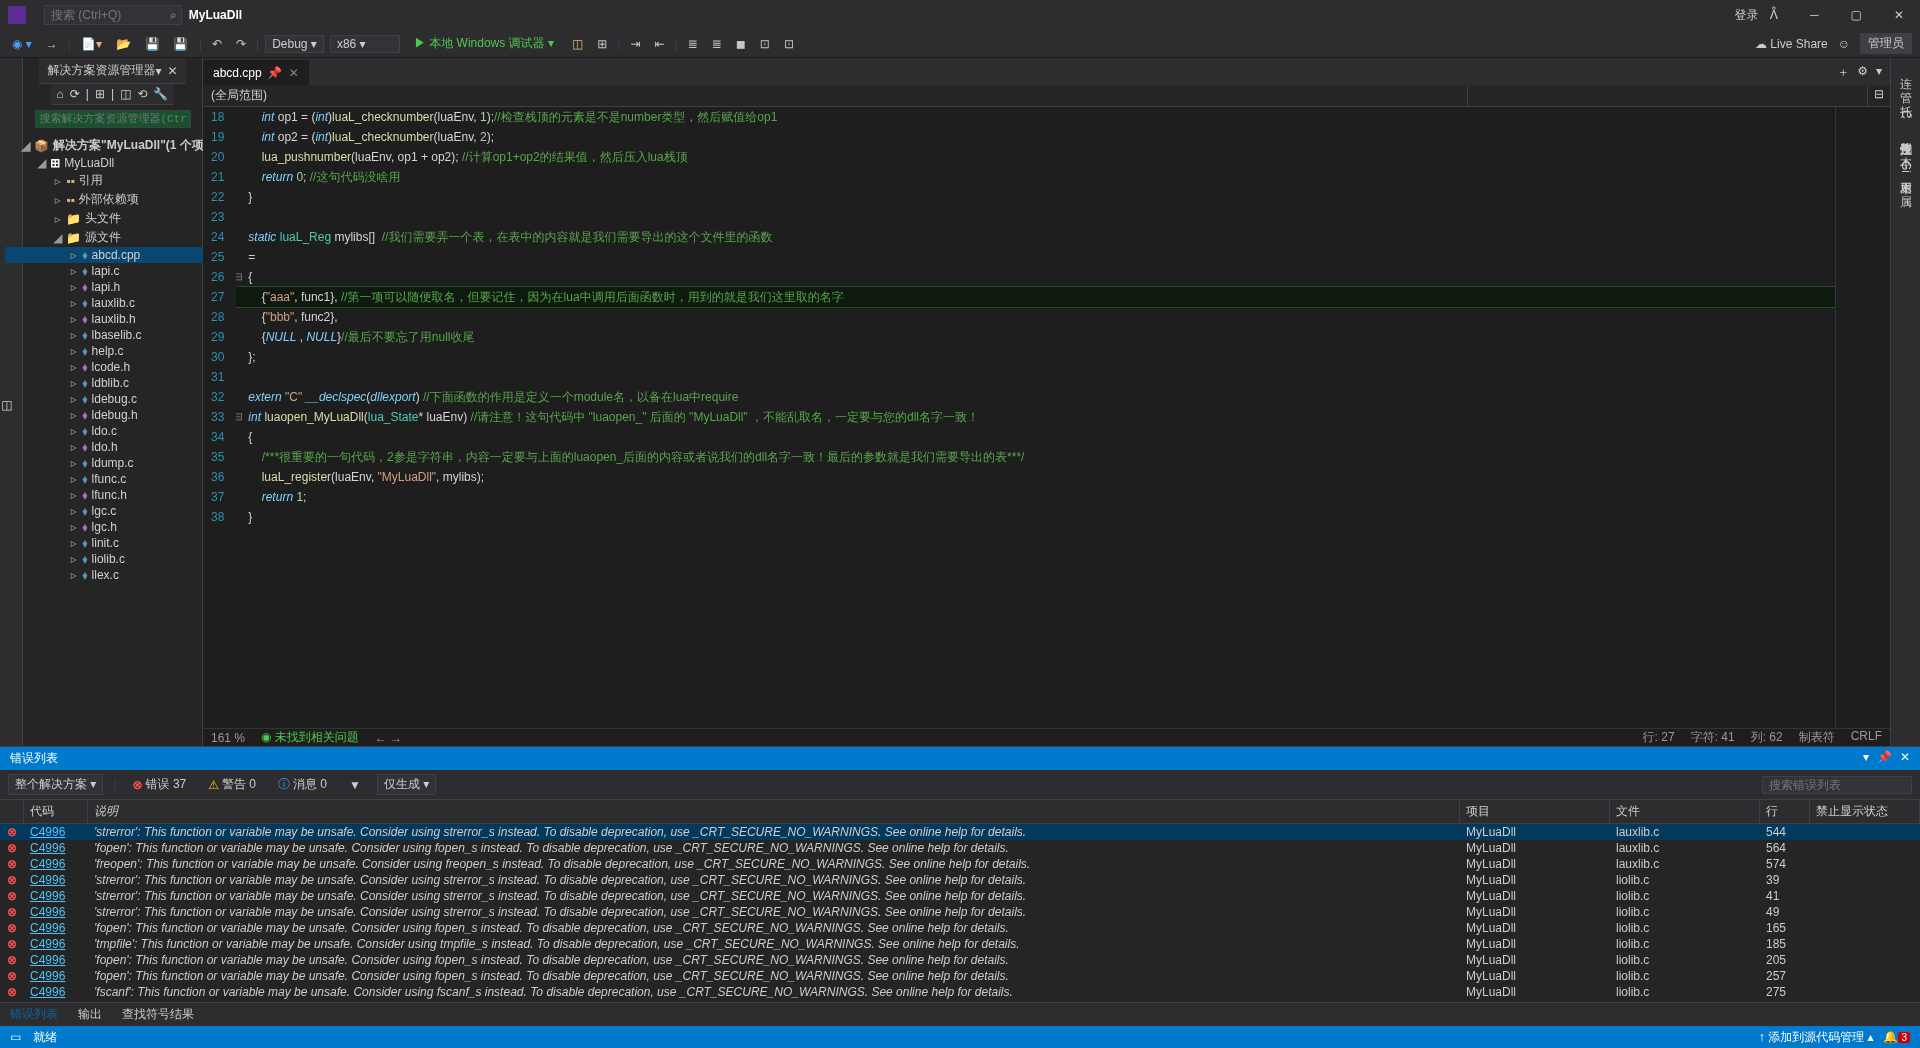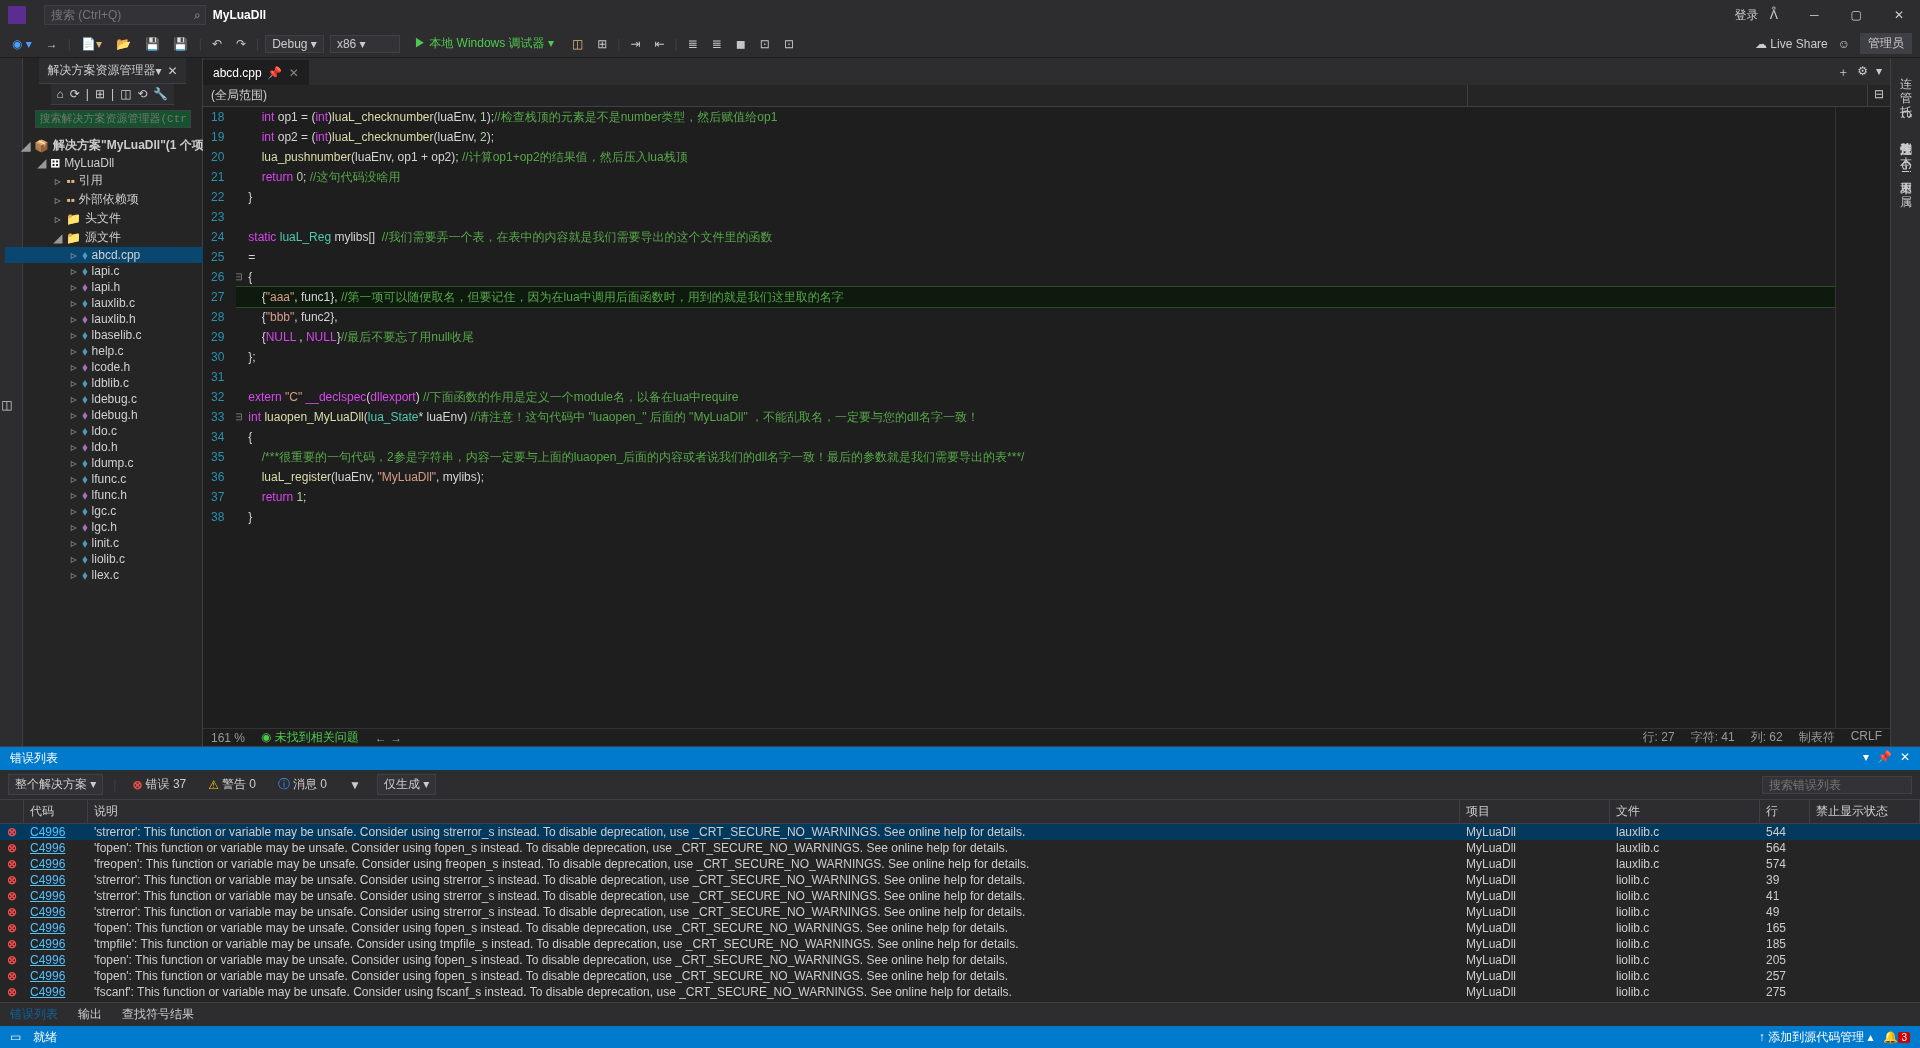--- a/index.html
+++ b/index.html
@@ -1,21 +1,21 @@
 <!DOCTYPE html>
 <html><head>
 <meta charset="utf-8">
 <style>
 * { margin:0; padding:0; box-sizing:border-box; font-family:'Microsoft YaHei','Segoe UI',sans-serif; font-size:12px; }
 body { background:#2d2d30; color:#ccc; overflow:hidden; width:1920px; height:1048px; position:relative; }
 .titlebar { height:30px; background:#2d2d30; display:flex; align-items:center; padding:0 8px; }
 .vs-logo { width:18px; height:18px; background:#5c2d91; margin-right:8px; }
 .menubar { display:flex; gap:4px; flex:1; }
 .menubar span { padding:4px 6px; cursor:pointer; }
-.search-box { background:#333337; border:1px solid #3f3f46; width:162px; padding:2px 6px; color:#d0d0d0; margin:0 10px; }
+.search-box { background:#333337; border:1px solid #3f3f46; width:138px; padding:2px 6px; color:#d0d0d0; margin:0 10px; }
 .title-proj { color:#fff; font-weight:600; padding:0 12px; }
 .win-ctrl { display:flex; gap:16px; align-items:center; margin-left:auto; }
 .win-ctrl span { padding:2px 8px; }
 .login { color:#ccc; padding:0 6px; }
 .toolbar { height:28px; background:#2d2d30; display:flex; align-items:center; padding:0 8px; gap:6px; border-bottom:1px solid #1b1b1c; }
 .tb-btn { padding:2px 4px; color:#c5c5c5; cursor:pointer; }
 .tb-sel { background:#333337; border:1px solid #3f3f46; padding:1px 6px; min-width:48px; }
 .tb-debug { color:#4ec94e; padding:2px 8px; }
 .admin { background:#3f3f46; padding:2px 8px; }
 .main { display:flex; height:calc(100% - 58px - 280px - 22px); }
@@ -43,41 +43,41 @@
 .tab .close { color:#888; }
 .nav-bar { height:22px; background:#252526; display:flex; border-bottom:1px solid #3f3f46; }
 .nav-sel { flex:1; padding:2px 8px; border-right:1px solid #3f3f46; color:#d0d0d0; font-size:11px; }
 .code-wrap { flex:1; display:flex; overflow:hidden; position:relative; }
 .minimap { width:55px; background:#1e1e1e; border-left:1px solid #333; }
 .gutter { background:#1e1e1e; color:#2b91af; text-align:right; padding:0 12px 0 8px; font-family:Consolas,monospace; font-size:14px; line-height:20px; user-select:none; }
 .code { flex:1; font-family:Consolas,'Courier New',monospace; font-size:14px; line-height:20px; color:#d4d4d4; white-space:pre; overflow:hidden; }
 .code .line { height:20px; padding-left:12px; position:relative; }
 .code .line.hl { background:#0f1a0f; outline:1px solid #2a4a2a; }
 .fold { position:absolute; left:-2px; color:#888; font-size:10px; cursor:pointer; }
-.k { color:#d946ef; } .s { color:#d69d85; } .c { color:#57a64a; } .n { color:#b5cea8; } .f { color:#dcdcaa; } .t { color:#4ec9b0; }
+.k { color:#7dd3fc;font-style:italic; } .s { color:#d69d85; } .c { color:#57a64a; } .n { color:#b5cea8; } .f { color:#dcdcaa; } .t { color:#4ec9b0; }
 .status-ed { height:18px; background:#1e1e1e; color:#999; font-size:11px; display:flex; align-items:center; padding:0 8px; gap:16px; border-top:1px solid #333; }
 .status-ed .right { margin-left:auto; display:flex; gap:16px; }
 .bottom { height:280px; background:#252526; display:flex; flex-direction:column; border-top:1px solid #3f3f46; }
 .btm-title { background:#007acc; color:#fff; padding:3px 10px; display:flex; justify-content:space-between; }
 .btm-toolbar { background:#2d2d30; padding:4px 8px; display:flex; gap:10px; align-items:center; border-bottom:1px solid #3f3f46; }
 .btm-sel { background:#333337; border:1px solid #3f3f46; padding:1px 6px; }
 .pill { display:flex; gap:3px; align-items:center; padding:1px 6px; }
 .err-ico { color:#f14c4c; font-weight:bold; }
 .warn-ico { color:#ffcc00; }
 .info-ico { color:#3794ff; }
 .btm-search { margin-left:auto; background:#333337; border:1px solid #3f3f46; padding:1px 6px; width:150px; color:#999; }
 .err-table { flex:1; overflow:auto; }
 .err-hdr { display:flex; background:#2d2d30; border-bottom:1px solid #3f3f46; position:sticky; top:0; }
 .err-hdr div { padding:3px 6px; border-right:1px solid #3f3f46; }
 .err-row { display:flex; padding:0; cursor:pointer; }
 .err-row.sel { background:#04395e; }
 .err-row div { padding:1px 6px; overflow:hidden; text-overflow:ellipsis; white-space:nowrap; }
 .col-ico { width:24px; text-align:center; flex-shrink:0; }
 .col-code { width:64px; flex-shrink:0; color:#4fc1ff; text-decoration:underline; }
-.col-desc { flex:1; }
+.col-desc { flex:1;font-style:italic; }
 .col-proj { width:150px; flex-shrink:0; }
 .col-file { width:150px; flex-shrink:0; }
 .col-line { width:50px; flex-shrink:0; }
 .col-sup { width:110px; flex-shrink:0; }
 .btm-tabs { background:#2d2d30; display:flex; border-top:1px solid #3f3f46; }
 .btm-tab { padding:3px 10px; cursor:pointer; }
 .btm-tab.active { color:#0e639c; }
 .statusbar { position:absolute; bottom:0; left:0; right:0; height:22px; background:#007acc; color:#fff; display:flex; align-items:center; padding:0 10px; gap:12px; }
 .statusbar .right { margin-left:auto; display:flex; gap:10px; align-items:center; }
 .badge { background:#c00; border-radius:2px; padding:0 3px; font-size:10px; }

